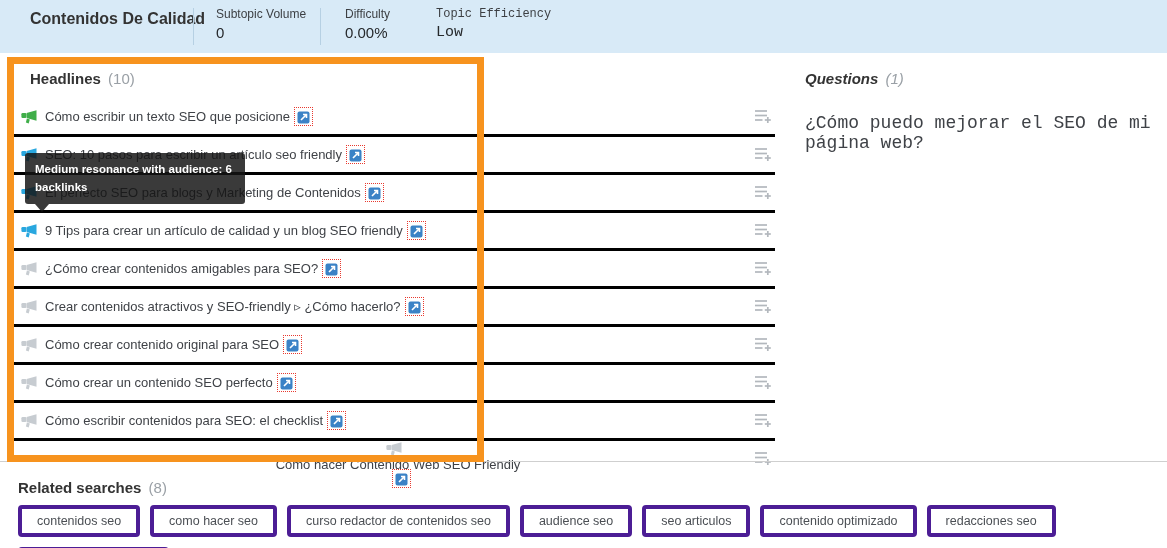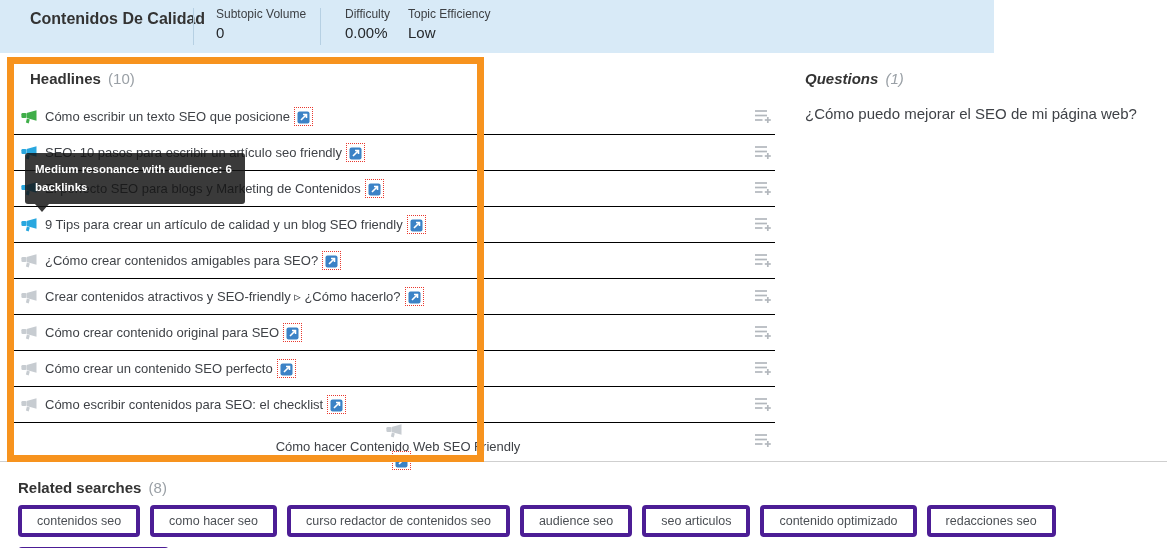--- a/index.html
+++ b/index.html
@@ -3,58 +3,58 @@
 <meta charset="utf-8">
 <style>
   html,body{margin:0;padding:0;}
   body{
     width:1167px;height:548px;position:relative;background:#ffffff;
     font-family:"Liberation Sans","DejaVu Sans",sans-serif;
     overflow:hidden;color:#3f4247;
   }
   
   .topbar{
-    position:absolute;left:0;top:0;width:994px;height:53px;
+    position:absolute;left:0;top:0;width:1167px;height:53px;
     background:#d8eaf7;
   }
   .tb-title{
     position:absolute;left:30px;top:10px;font-size:16px;font-weight:600;color:#333;
   }
   .tb-divider{position:absolute;top:8px;width:1px;height:37px;background:#b6d0e3;}
   .tb-div-1{left:193px;}
   .tb-div-2{left:320px;}
   .stat{position:absolute;top:7px;}
-  .stat-1{left:216px;} .stat-2{left:345px;} .stat-3{left:408px;}
+  .stat-1{left:216px;} .stat-2{left:345px;} .stat-3{left:436px;font-family:Liberation Mono, monospace;}
   .stat-label{font-size:12px;color:#3c3f43;}
   .stat-value{font-size:15px;color:#26292c;margin-top:3px;}
   
   .headlines-col{position:absolute;left:14px;top:62px;width:761px;}
   .section-heading{font-size:15px;font-weight:bold;color:#333;padding:8px 0 10px 16px;}
   .section-heading .count{font-weight:normal;color:#9aa0a6;margin-left:3px;}
   .hl-rows{margin-top:2px;}
   .hl-row{
     position:relative;height:35px;display:flex;align-items:center;
-    border-bottom:1px solid #000000;padding-left:7px;
+    border-bottom:3px solid #000000;padding-left:7px;
   }
   .hl-row:last-child{border-bottom:none;flex-direction:column;}
   .mega{width:16px;height:14px;flex:0 0 16px;margin-right:8px;}
   .res-high{color:#3fae49;}
   .res-medium{color:#29a7df;}
   .res-low{color:#c7ccd1;}
   .hl-text{font-size:13px;color:#3f4247;white-space:nowrap;}
   .ext-link{
     display:inline-block;width:13px;height:13px;margin-left:7px;vertical-align:-2px;
     outline:1px dotted #e8392f;outline-offset:2px;cursor:pointer;
   }
   .add-icon{
     position:absolute;right:3px;top:10px;width:17px;height:15px;cursor:pointer;
   }
   .questions-col{position:absolute;left:805px;top:62px;width:350px;}
   .questions-col .section-heading{padding-left:0;font-style:italic;}
-  .q-item{font-size:15px;color:#3f4247;margin-top:8px;}
+  .q-item{font-size:18px;color:#3f4247;margin-top:16px;font-family:Liberation Mono, monospace;}
   
   .tooltip{
     position:absolute;left:25px;top:153px;width:200px;z-index:20;
     background:rgba(20,20,20,0.84);color:#fff;font-size:11.5px;font-weight:bold;
     line-height:1.6;padding:7px 10px;border-radius:3px;
   }
   .tooltip-arrow{
     position:absolute;left:10px;bottom:-8px;width:0;height:0;
     border-left:7px solid transparent;border-right:7px solid transparent;
     border-top:8px solid rgba(20,20,20,0.84);

